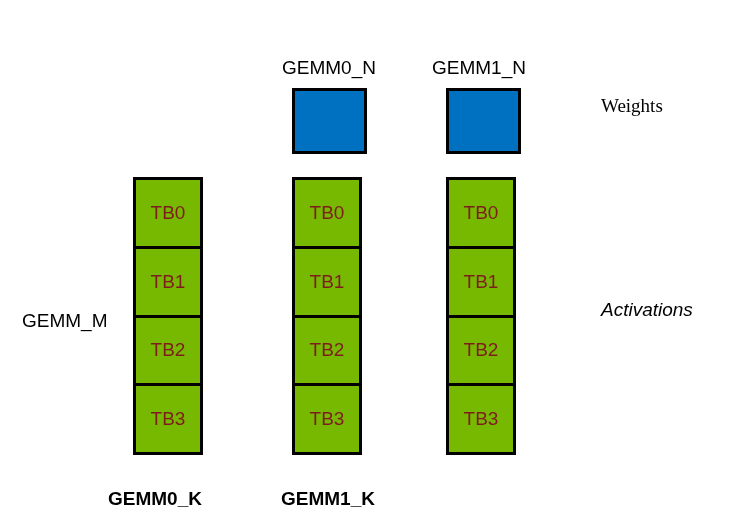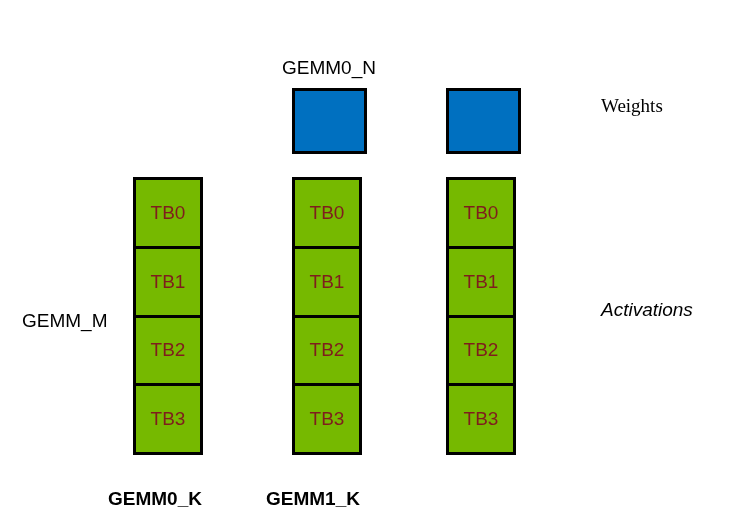--- a/index.html
+++ b/index.html
@@ -86,32 +86,36 @@
   #label-activations{ left: 601px; top: 298px; font-style: italic; }
 
   
   .bottom-label {
     text-align: center;
     width: 150px;
     font-size: 19px;
     font-weight: bold;
   }
   #label-gemm0-k { left: 80px;  top: 487px; }
-  #label-gemm1-k { left: 238px; top: 487px; }
+  #label-gemm1-k { left: 253px; top: 487px; }
 </style>
 </head>
 <body>
 
 <div id="diagram">
 
   <div class="txt header-label" id="hdr-gemm0">
     <span class="l1">GEMM0_N</span>
     <span class="l2">= TB_N</span>
   </div>
 
+  <div class="txt header-label" id="hdr-gemm1">
+    <span class="l1">GEMM1_N</span>
+    <span class="l2">= TB_N</span>
+  </div>
 
   <div class="weight-box" id="weights-gemm0"></div>
   <div class="weight-box" id="weights-gemm1"></div>
 
   <div class="act-column" id="col-gemm-m">
     <div class="tb-cell">TB0</div>
     <div class="tb-cell">TB1</div>
     <div class="tb-cell">TB2</div>
     <div class="tb-cell">TB3</div>
   </div>

